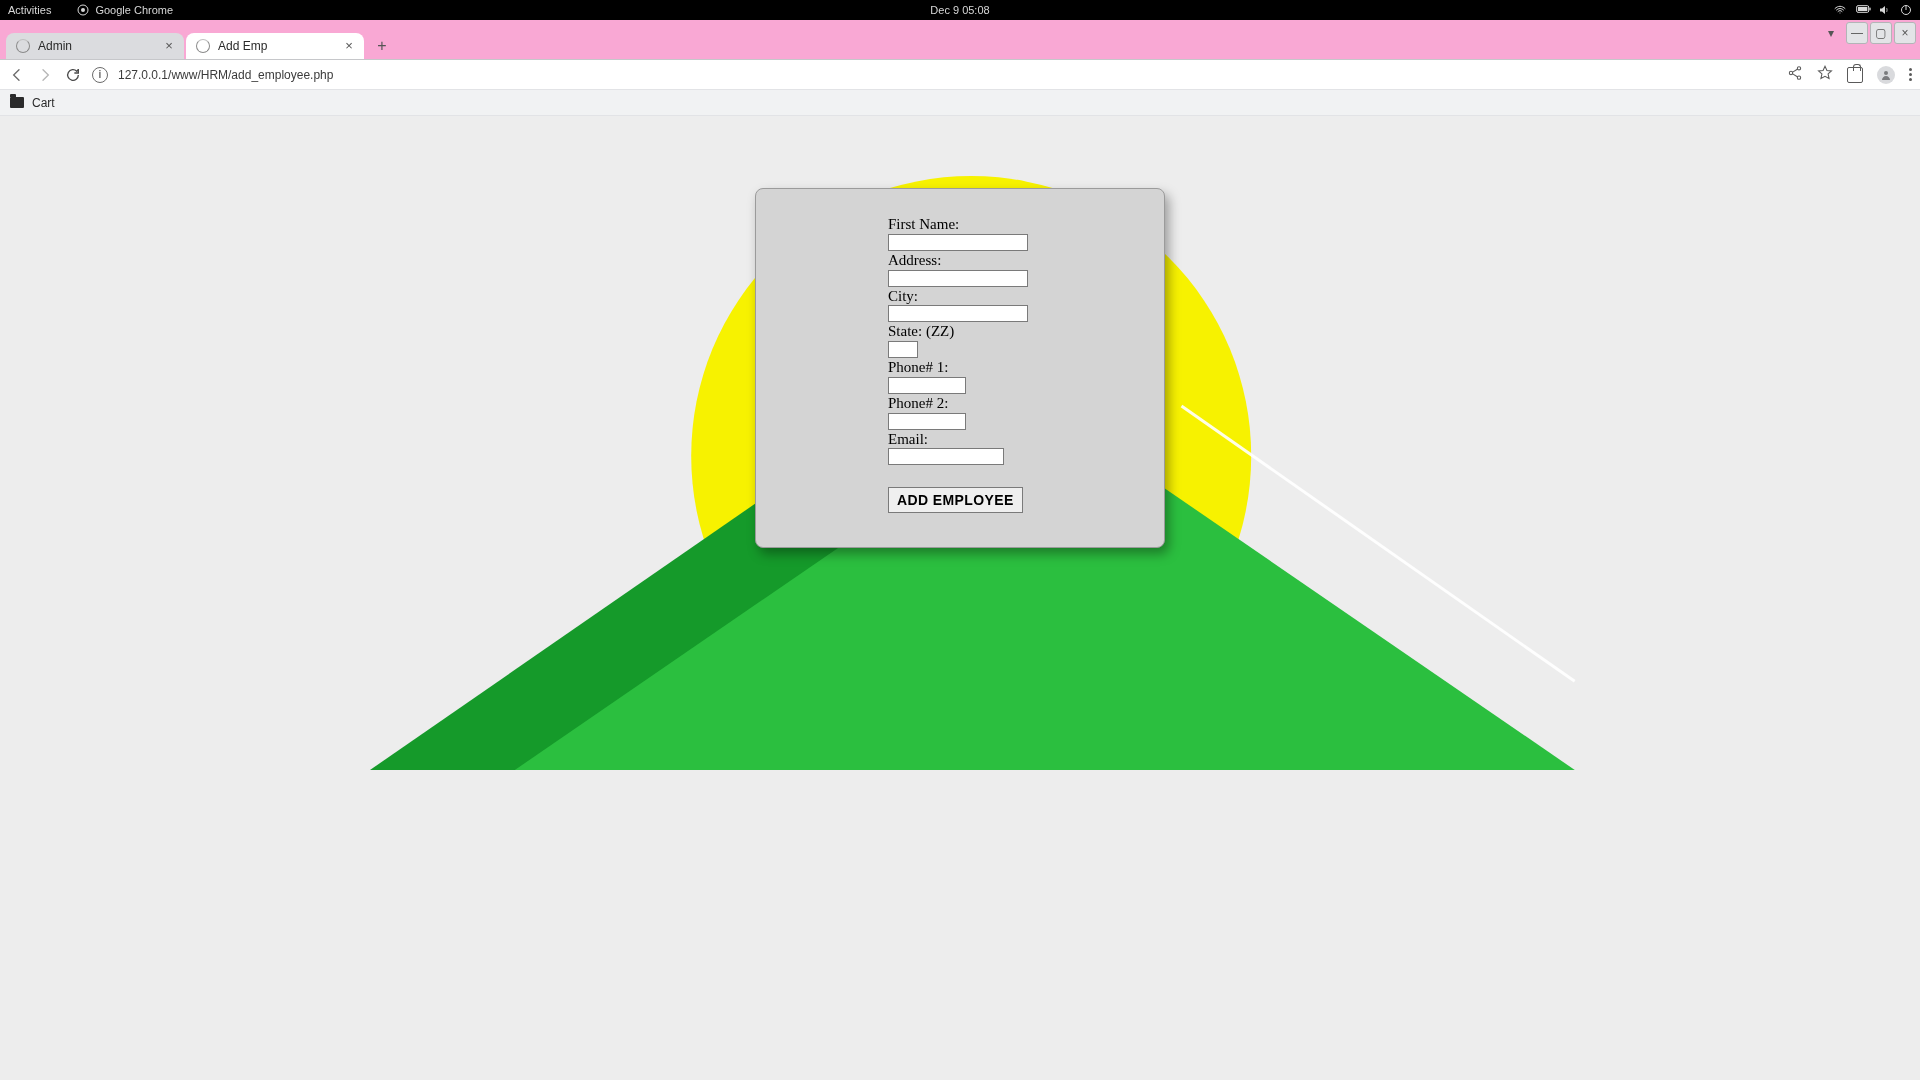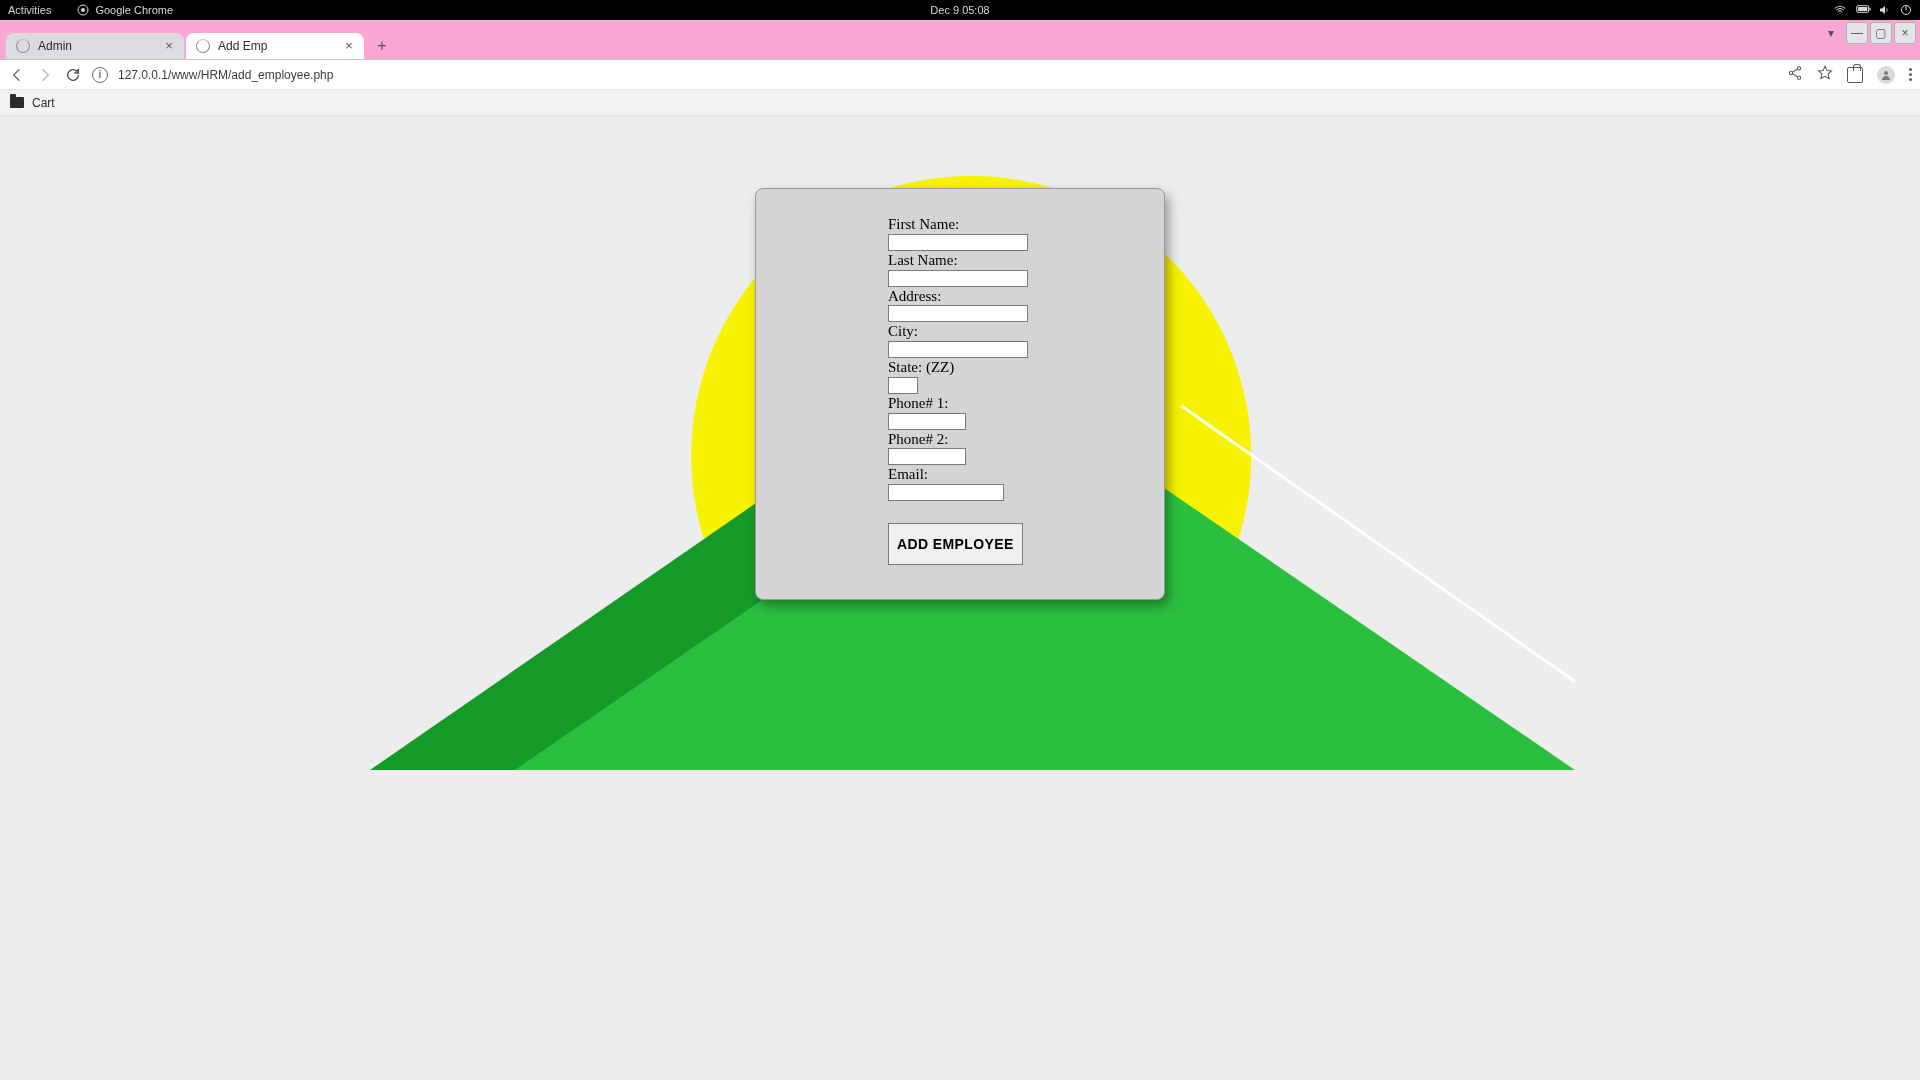--- a/index.html
+++ b/index.html
@@ -185,21 +185,21 @@
   .w-rate { width: 42px; }
   .w-phone{ width: 78px; }
   .w-email{ width: 116px; }
 
   .submit {
     margin-top: 22px;
     font-family: "Liberation Sans", Arial, sans-serif;
     font-size: 14px;
     font-weight: bold;
     letter-spacing: 0.4px;
-    padding: 12px 8px;
+    padding: 4px 8px;
     background: #efefef;
     border: 1px solid #7a7a7a;
   }
 </style>
 </head>
 <body>
 
 <div class="os-bar">
   <div class="left">
     <span>Activities</span>
@@ -313,24 +313,20 @@
     <div class="tri2"></div>
     <div class="ridge"></div>
   </div>
 
   <div class="card">
     <div class="field">
       <label>First Name:</label>
       <input class="w-full" value="" style="">
     </div>
     <div class="field">
-      <label>Last Name:</label>
-      <input class="w-full" value="" style="">
-    </div>
-    <div class="field">
       <label>Address:</label>
       <input class="w-full" value="" style="">
     </div>
     <div class="field">
       <label>City:</label>
       <input class="w-full" value="" style="">
     </div>
     <div class="field">
       <label>State: (ZZ)</label>
       <input class="w-state" value="" style="">

